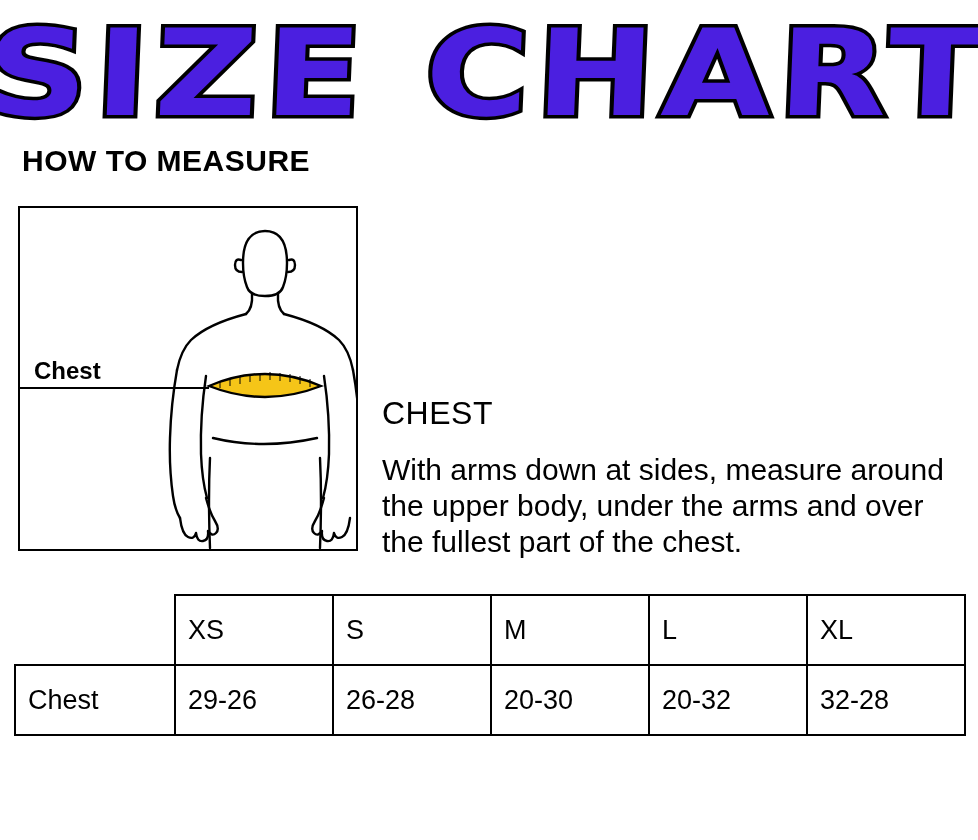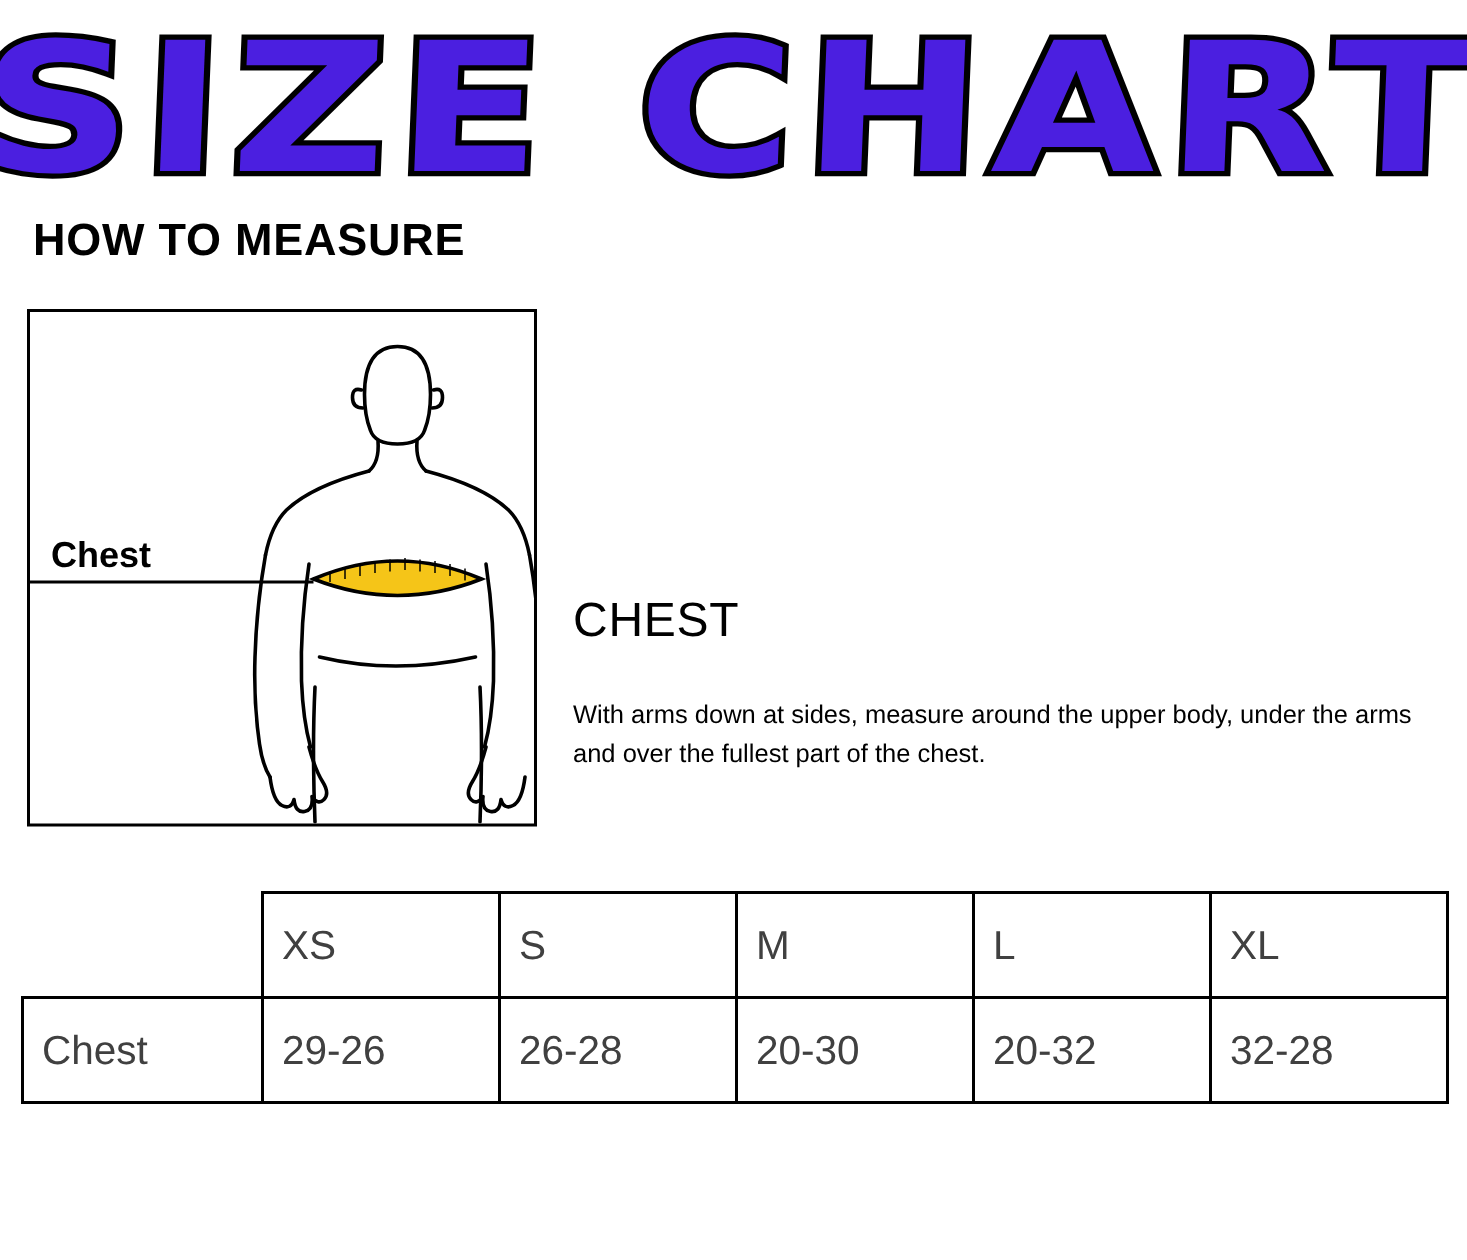--- a/index.html
+++ b/index.html
@@ -80,43 +80,43 @@
     position: absolute;
     left: 382px;
     top: 395px;
     font-size: 32px;
     letter-spacing: 0.5px;
     color: #000;
   }
   .desc-body {
     position: absolute;
     left: 382px;
-    top: 464px;
+    top: 452px;
     width: 580px;
-    font-size: 17px;
-    line-height: 26px;
+    font-size: 30px;
+    line-height: 36px;
     color: #000;
   }
 
   
   .size-table {
     position: absolute;
     left: 14px;
     top: 594px;
     width: 950px;
     border-collapse: collapse;
     table-layout: fixed;
   }
   .size-table td {
     height: 68px;
     border: 2px solid #000;
     font-size: 27px;
     padding: 0 4px 0 12px;
     vertical-align: middle;
-    color: #404040;
+    color: #000000;
   }
   .size-table td.blank-corner {
     border: none;
   }
   .size-table col.c0 { width: 160px; }
   .size-table col.cx { width: 158px; }
 </style>
 </head>
 <body>
 

